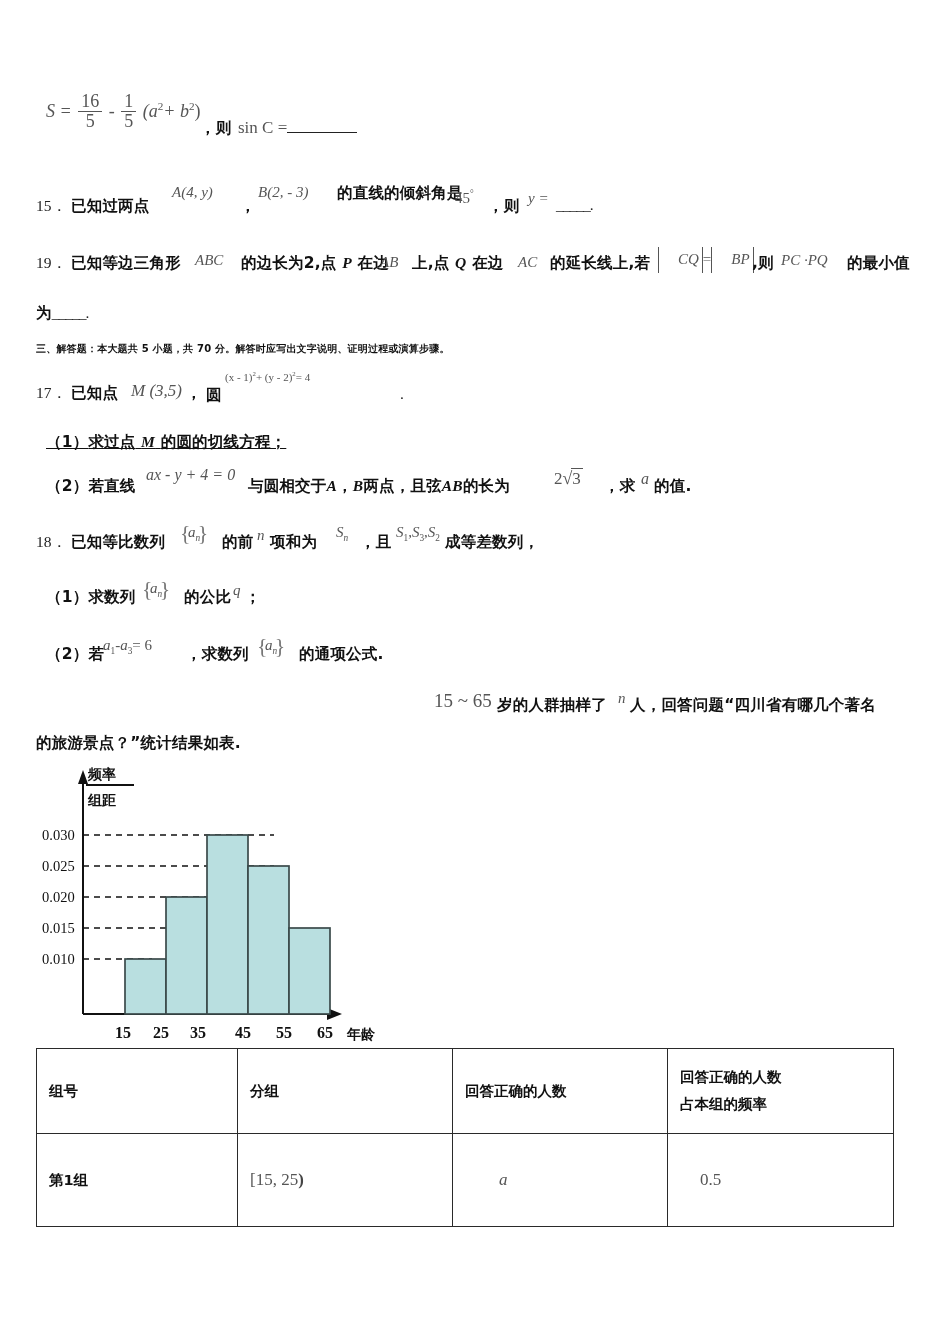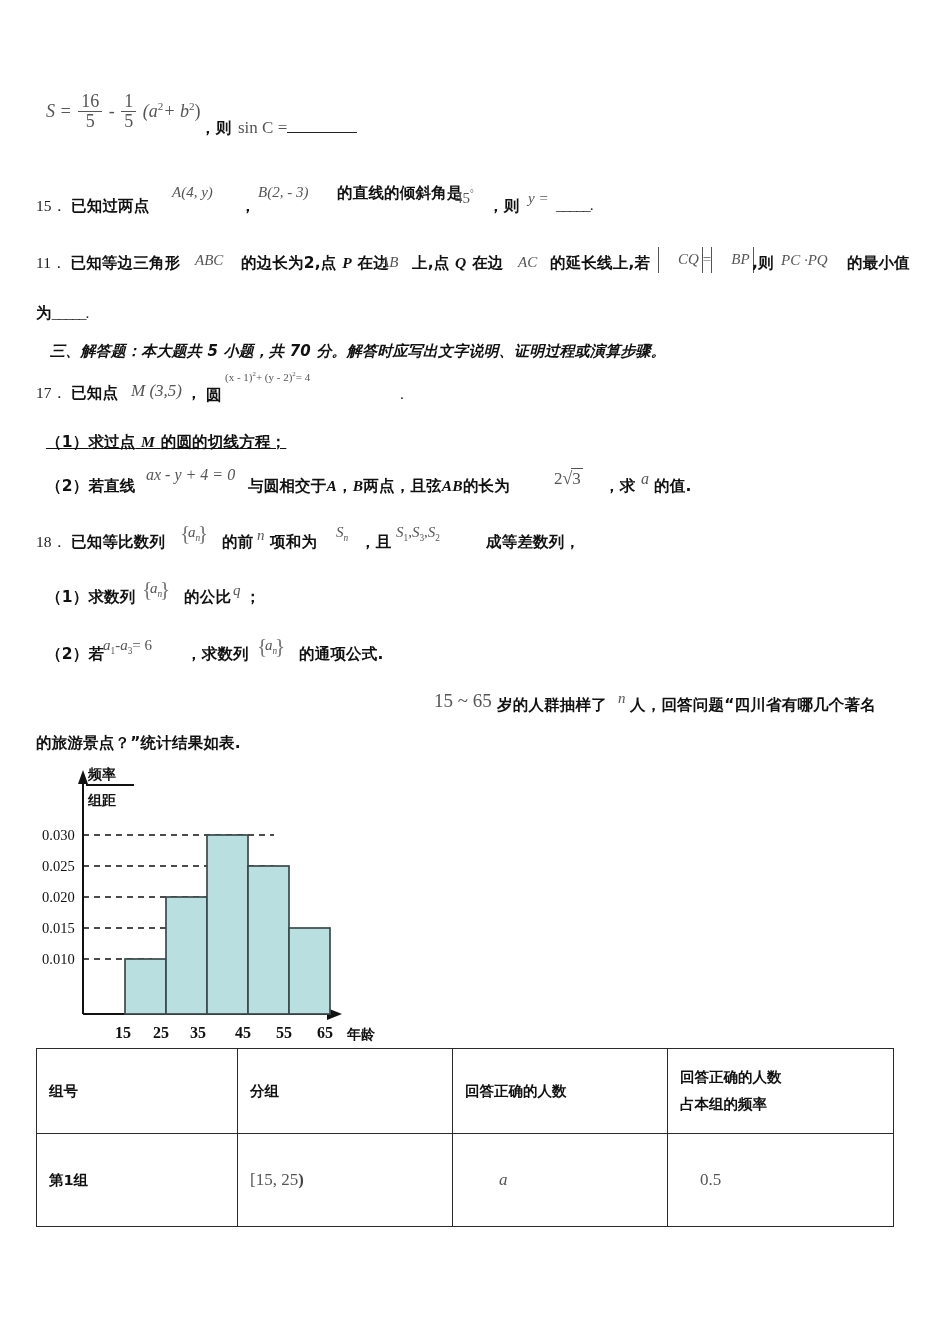--- a/index.html
+++ b/index.html
@@ -222,21 +222,21 @@
   </div>
   <div class="blk cn" style="left:488px; top:196px;">，则</div>
   <div class="blk math math-sm" style="left:528px; top:190px;">
     <span class="mi">y =</span>
   </div>
   <div class="blk" style="left:556px; top:196px;">
     <span class="num-lead" style="letter-spacing:-1px;">_____</span><span class="num-lead">.</span>
   </div>
 
   <div class="blk" style="left:36px; top:253px;">
-    <span class="num-lead">11．</span>
+    <span class="num-lead">19．</span>
     <span class="cn">已知等边三角形</span>
   </div>
   <div class="blk math math-sm" style="left:195px; top:252px;">
     <span class="mi">ABC</span>
   </div>
   <div class="blk cn" style="left:241px; top:253px;">
     <span>的边长为2,点</span>
     <span class="bold-it">P</span>
     <span>在边</span>
   </div>
@@ -257,21 +257,21 @@
   </div>
   <div class="blk cn" style="left:752px; top:253px;">,则</div>
   <div class="blk math math-sm" style="left:781px; top:252px;">
     <span class="mi">PC ·PQ</span>
   </div>
   <div class="blk cn" style="left:847px; top:253px;">的最小值</div>
   <div class="blk cn" style="left:36px; top:303px;">
     <span>为</span><span class="num-lead" style="letter-spacing:-1px;">_____</span><span class="num-lead">.</span>
   </div>
 
-  <div class="blk cn" style="left:50px; top:342px; font-size:15px;font-style:italic;">三、解答题：本大题共 5 小题，共 70 分。解答时应写出文字说明、证明过程或演算步骤。</div>
+  <div class="blk cn" style="left:36px; top:342px; font-size:10px;">三、解答题：本大题共 5 小题，共 70 分。解答时应写出文字说明、证明过程或演算步骤。</div>
 
   <div class="blk" style="left:36px; top:383px;">
     <span class="num-lead">17．</span>
     <span class="cn">已知点</span>
   </div>
   <div class="blk math" style="left:131px; top:381px; font-size:17px;">
     <span class="mi">M (3,5)</span>
   </div>
   <div class="blk cn" style="left:186px; top:383px;">，</div>
   <div class="blk cn" style="left:206px; top:385px;">圆</div>
@@ -316,21 +316,21 @@
     <span class="mi">n</span>
   </div>
   <div class="blk cn" style="left:270px; top:532px;">项和为</div>
   <div class="blk math math-sm" style="left:336px; top:524px;">
     <span class="mi">S</span><span class="sub mi">n</span>
   </div>
   <div class="blk cn" style="left:360px; top:532px;">，且</div>
   <div class="blk math math-sm" style="left:396px; top:524px;">
     <span class="mi">S</span><span class="sub mn">1</span><span class="mn">,</span><span class="mi">S</span><span class="sub mn">3</span><span class="mn">,</span><span class="mi">S</span><span class="sub mn">2</span>
   </div>
-  <div class="blk cn" style="left:486px; top:532px;">成等差数列，</div>
+  <div class="blk cn" style="left:445px; top:532px;">成等差数列，</div>
 
   <div class="blk cn" style="left:46px; top:587px;">
     <span>（1）</span><span>求数列</span>
   </div>
   <div class="blk math math-sm" style="left:142px; top:578px;">
     <span class="setbr"><span class="mi">a</span><span class="sub mi">n</span></span>
   </div>
   <div class="blk cn" style="left:184px; top:587px;">的公比</div>
   <div class="blk math math-sm" style="left:233px; top:582px;">
     <span class="mi">q</span>

